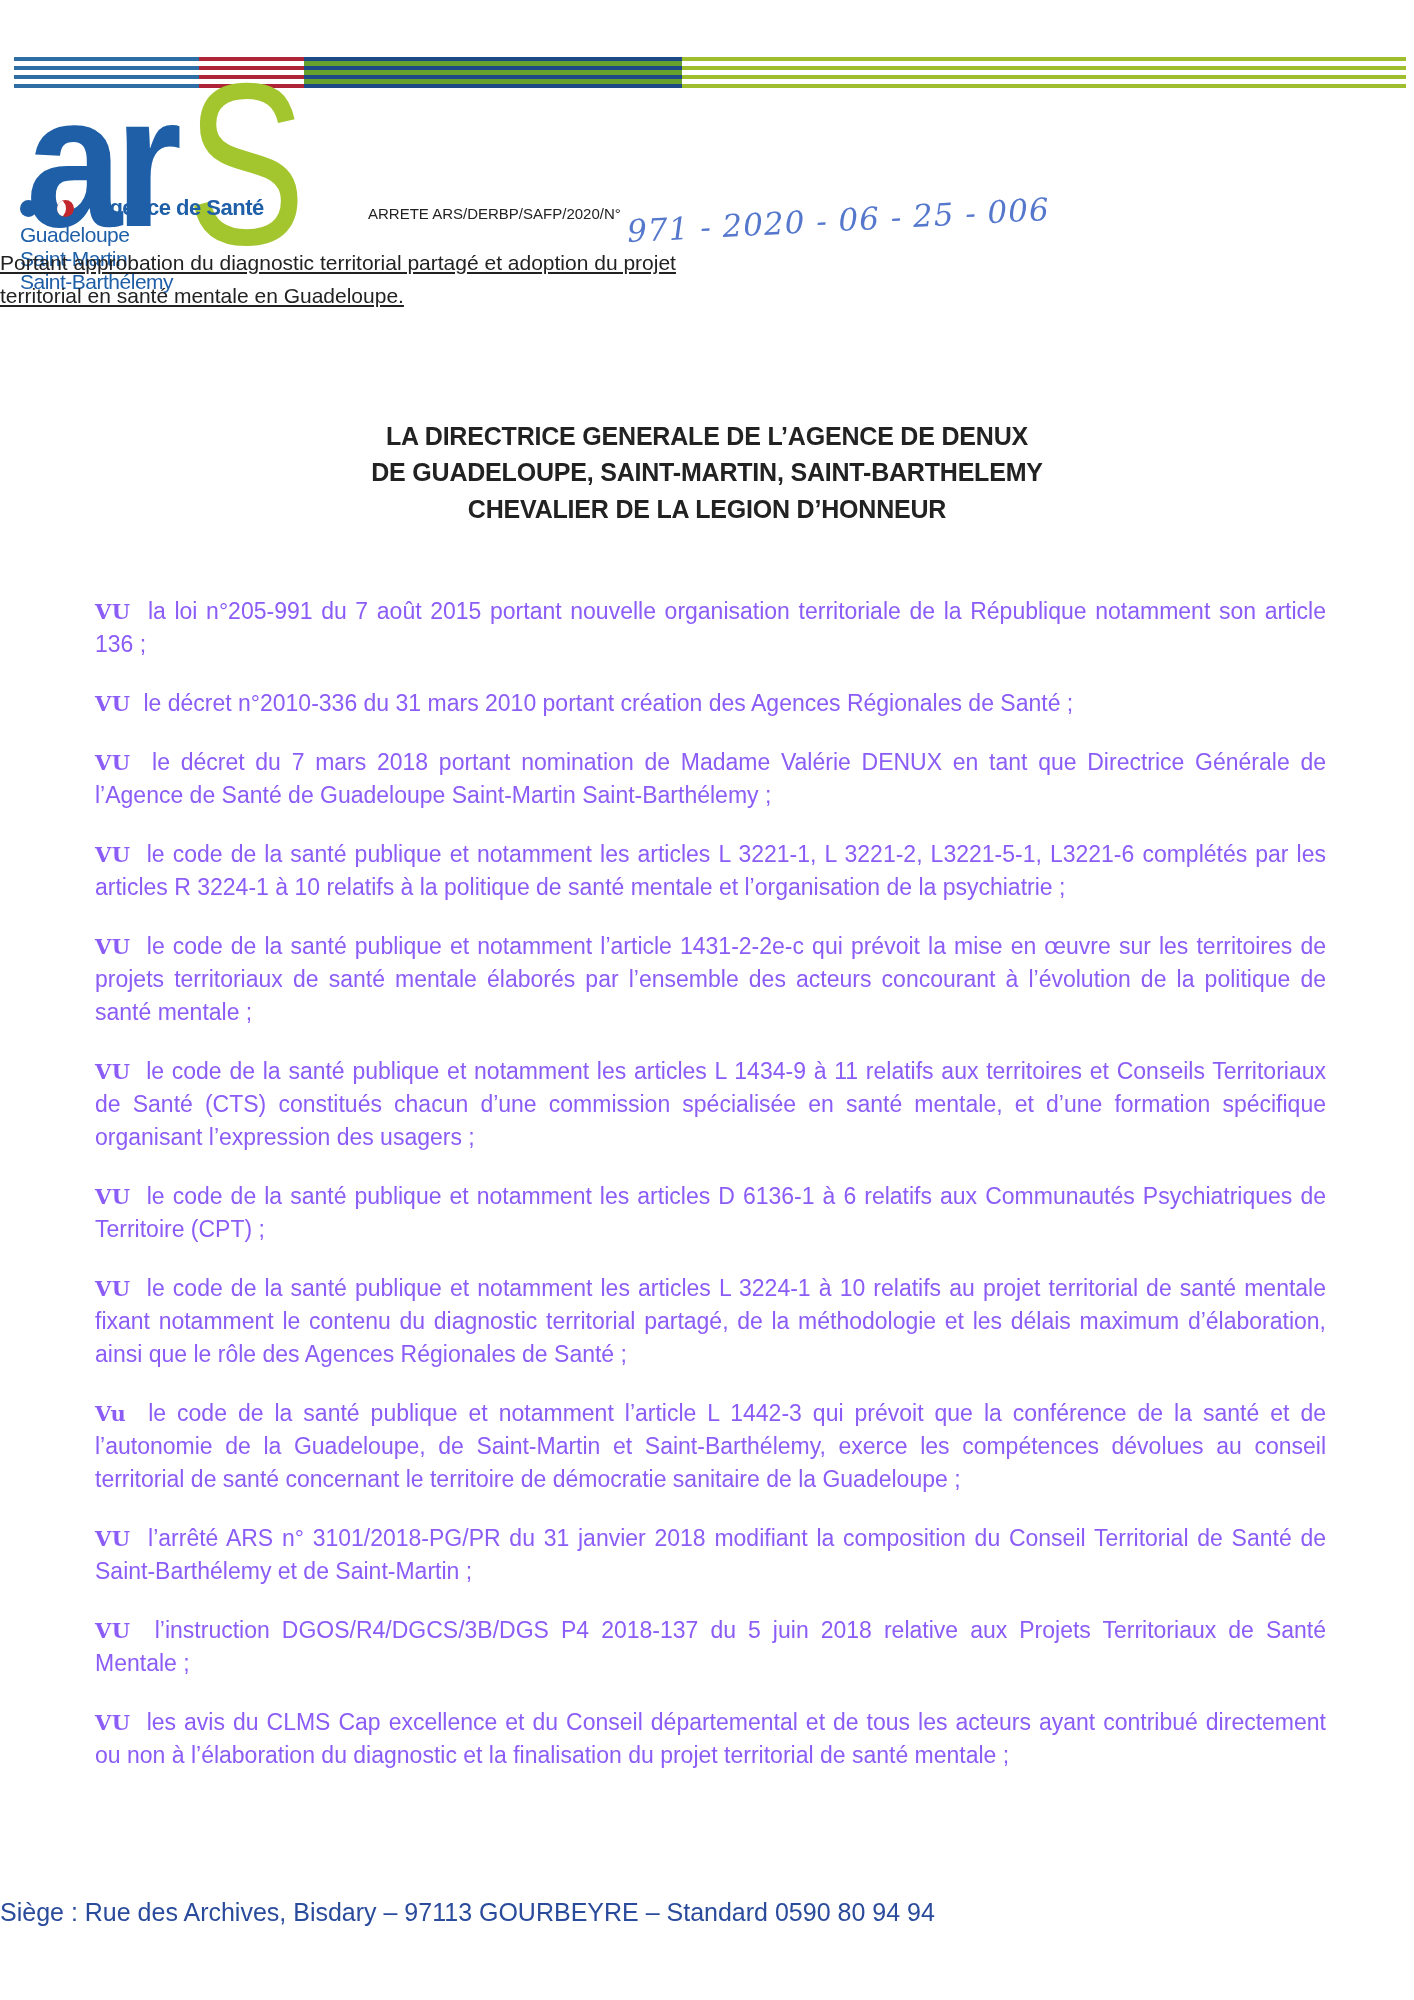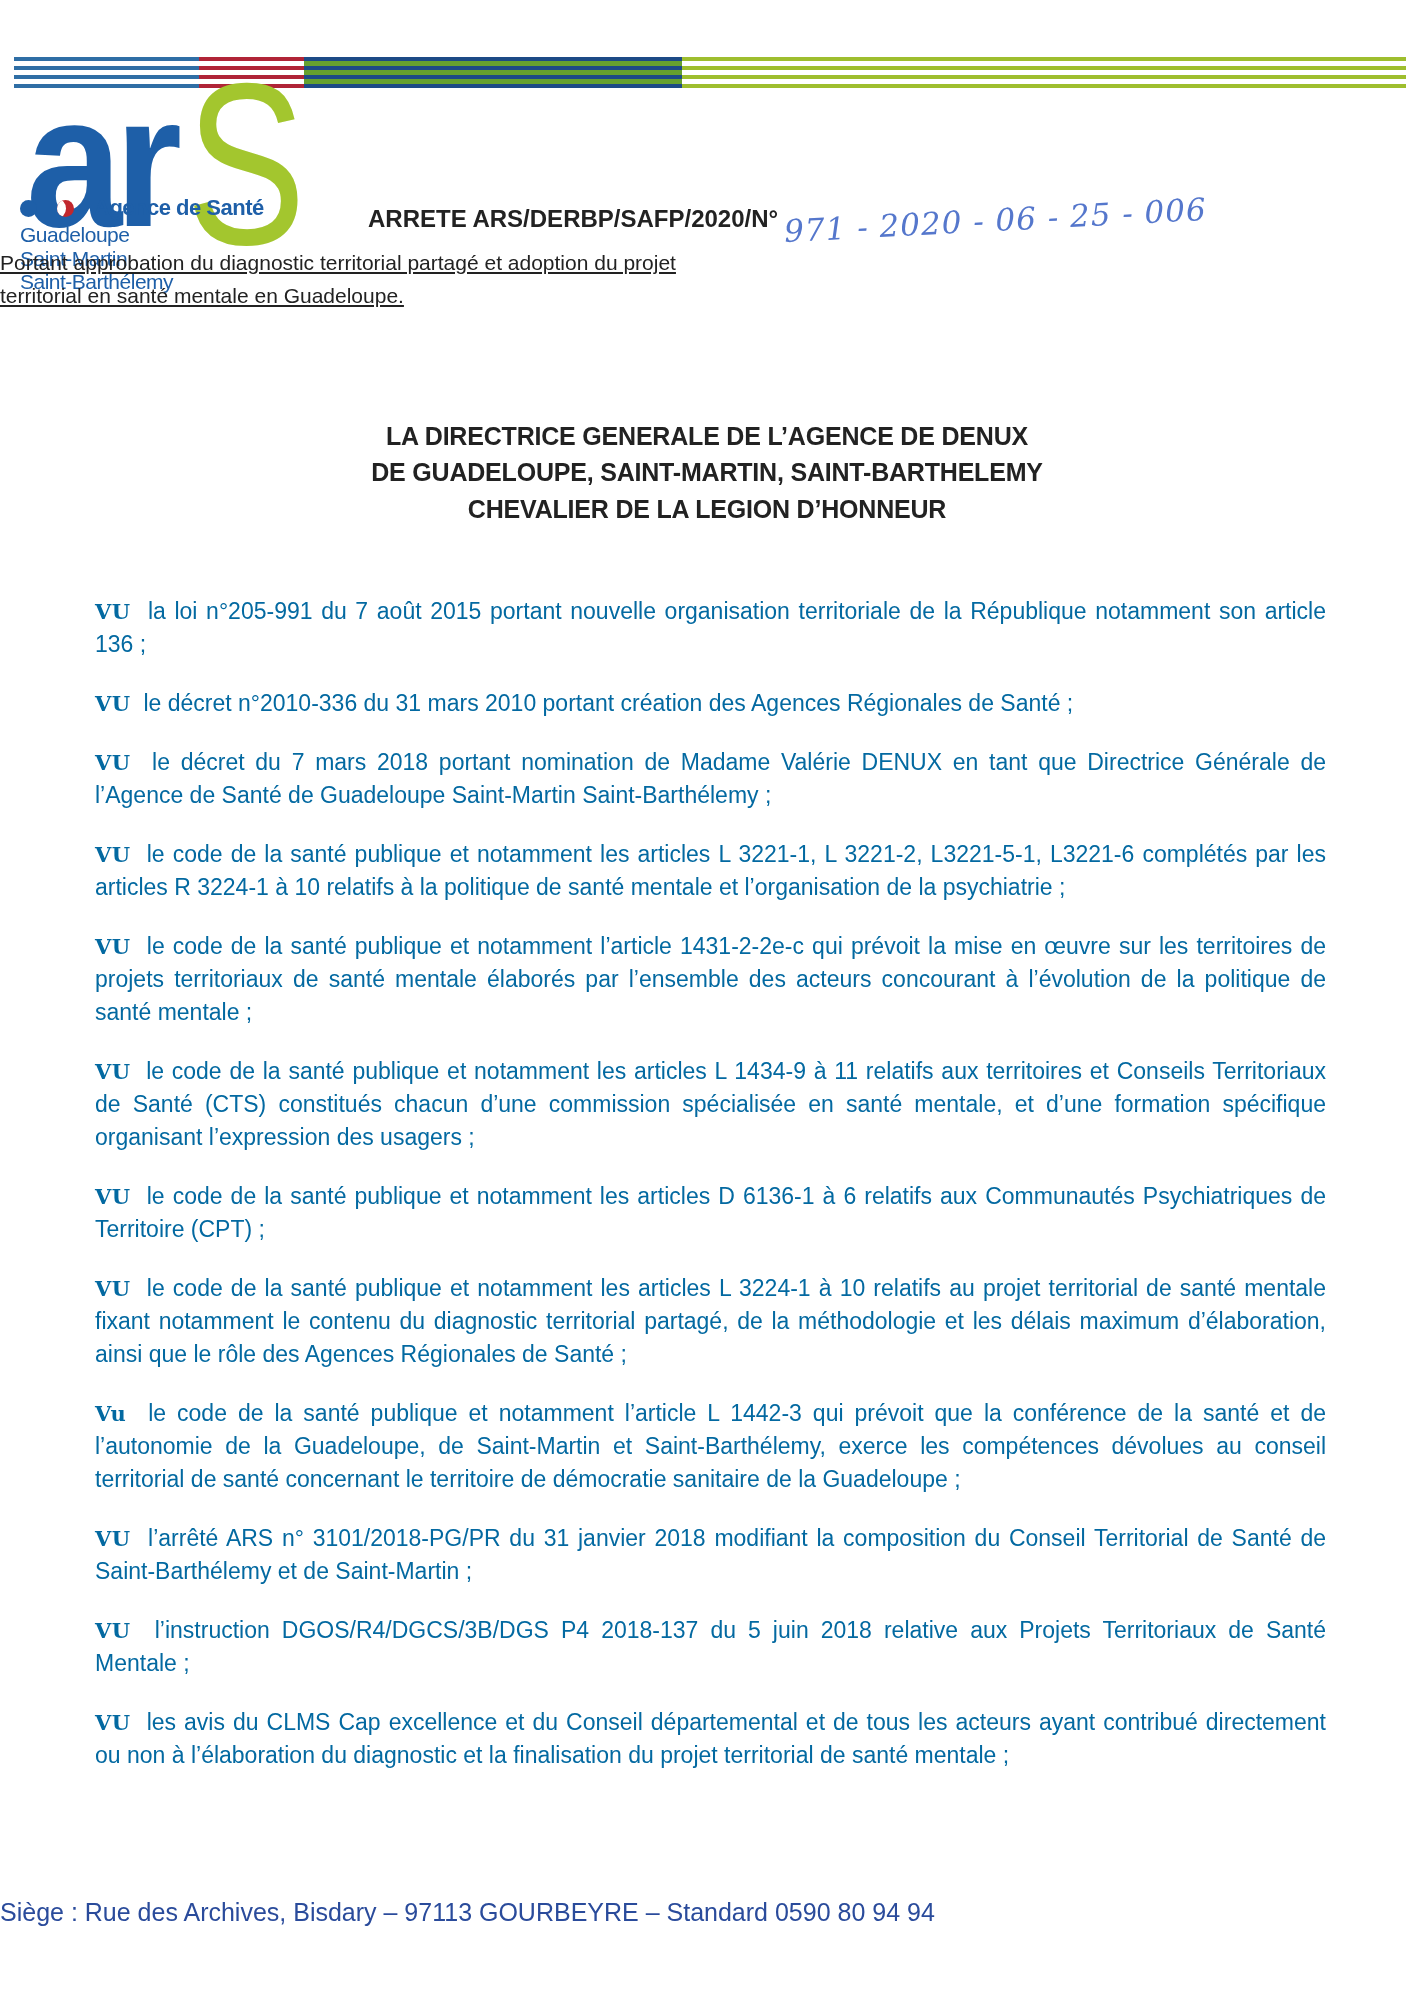--- a/index.html
+++ b/index.html
@@ -30,33 +30,33 @@
   }
   .agency-row{position:absolute;left:2px;top:100px;display:flex;align-items:center;gap:20px;}
   .dot{width:17px;height:17px;border-radius:50%;background:#1e5fa8;flex:none;}
   .crescent{position:relative;width:17px;height:17px;border-radius:50%;background:#c1272d;flex:none;overflow:hidden;}
   .crescent::before{content:"";position:absolute;left:-8px;top:-1px;width:17px;height:19px;border-radius:50%;background:#ffffff;}
   .agency-label{font-weight:bold;font-size:22px;color:#1e5fa8;letter-spacing:-0.5px;}
   .regions{position:absolute;left:2px;top:128px;font-weight:normal;font-size:21px;line-height:1.12;color:#1e5fa8;letter-spacing:-0.5px;}
 
   
   .title-row{position:absolute;left:368px;top:205px;display:flex;align-items:flex-start;white-space:nowrap;}
-  .title-printed{font-weight:bold;font-size:24px;color:#222;}
+  .title-printed{font-weight:normal;font-size:15px;color:#222;}
   .handwritten{
     font-family:"DejaVu Serif", serif;font-style:italic;font-size:31px;color:#5577cc;
     margin-left:6px;transform:rotate(-3deg);letter-spacing:1px;line-height:1;
   }
   .subtitle{position:absolute;left:0;top:247px;width:1120px;font-size:21px;line-height:1.55;color:#222;text-decoration:underline;}
 
   
   .heading{position:absolute;left:0;right:0;top:418px;text-align:center;font-weight:bold;font-size:25px;line-height:1.45;color:#222;letter-spacing:-0.2px;}
 
   
   .bodytext{position:absolute;left:95px;right:88px;top:595px;}
-  .vu-para{margin:0 0 26px 0;font-size:23px;line-height:33px;text-align:justify;color:#0369a1;}
+  .vu-para{margin:0 0 26px 0;font-size:23px;line-height:33px;text-align:justify;color:#8b5cf6;}
   .vu{font-family:"DejaVu Serif", serif;font-weight:bold;font-size:21px;letter-spacing:0.5px;}
 
   
   .footer{position:absolute;left:0;right:0;top:1898px;font-size:25px;color:#2a4b9b;}
 </style>
 </head>
 <body>
 
 <div class="topbar">
   <div class="seg-green-bg"></div>

